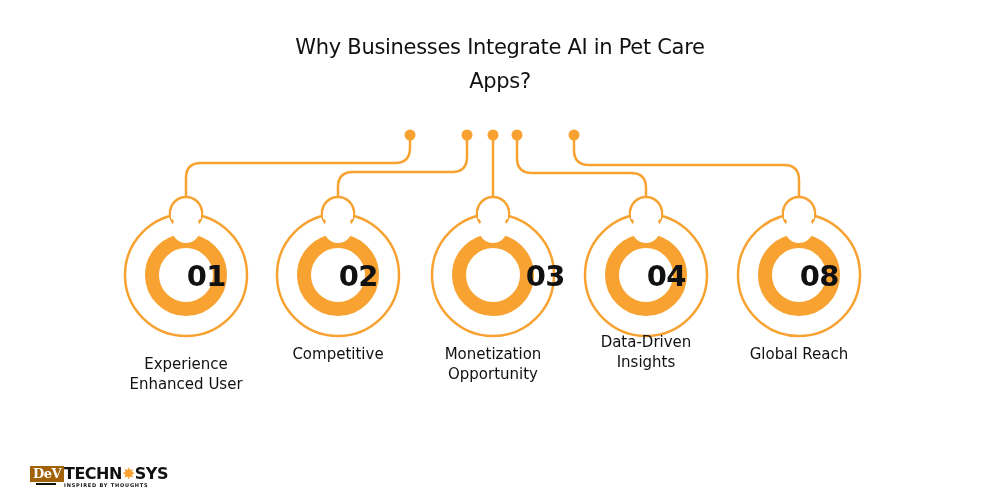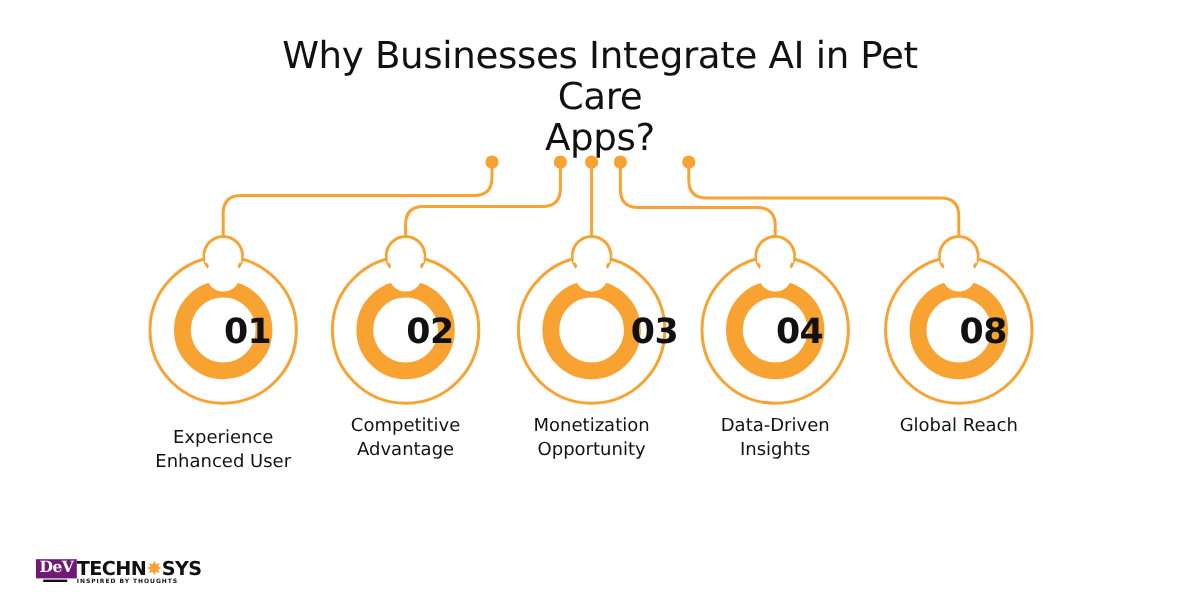--- a/index.html
+++ b/index.html
@@ -1,35 +1,35 @@
 <!DOCTYPE html>
 <html><head>
 <meta charset="utf-8">
 <style>
   html, body { margin: 0; padding: 0; background: #ffffff; }
   body { width: 1000px; height: 500px; position: relative; overflow: hidden; font-family: "DejaVu Sans", "Liberation Sans", sans-serif; }
   .title {
     position: absolute; left: 200px; top: 30px; width: 600px;
-    text-align: center; font-size: 31px; line-height: 34px; color: #111;
+    text-align: center; font-size: 21px; line-height: 34px; color: #111;
     font-weight: 400; letter-spacing: -0.3px;
   }
   svg.diagram { position: absolute; left: 0; top: 0; }
   .num {
     position: absolute; width: 80px; height: 40px; margin-left: -40px; margin-top: -20px;
     text-align: right; font-size: 29px; font-weight: 700; line-height: 40px; color: #111;
     letter-spacing: -0.5px;
   }
   .label {
     position: absolute; width: 150px; margin-left: -75px;
     text-align: center; font-size: 15px; line-height: 20px; color: #111; font-weight: 400;
   }
   .logo { position: absolute; left: 30px; top: 466px; height: 24px; width: 130px; }
   .logo-dev {
     position: absolute; left: 0; top: 0; height: 16px; padding: 0 3px;
-    background: #701a75; color: #fff; font-size: 13px; font-weight: 700; line-height: 16px;
+    background: #a16207; color: #fff; font-size: 13px; font-weight: 700; line-height: 16px;
     font-family: "DejaVu Serif", serif; letter-spacing: -0.5px;
   }
   .logo-stand { position: absolute; left: 6px; top: 17px; width: 20px; height: 2px; background: #111; }
   .logo-tech {
     position: absolute; left: 34px; top: -1px; font-size: 16px; font-weight: 700;
     color: #111; line-height: 17px; letter-spacing: -0.5px;
   }
   .logo-gear { color: #F7A231; }
   .logo-tag {
     position: absolute; left: 34px; top: 16px; font-size: 5px; font-weight: 700;
@@ -86,27 +86,26 @@
 <div class="num" style="left:493px;top:276px;padding-left:32px;">03</div>
 <div class="num" style="left:646px;top:276px;">04</div>
 <div class="num" style="left:799px;top:276px;">08</div>
 
 <div class="label" style="left:186px;top:354px;">
   <div>Experience</div>
   <div>Enhanced User</div>
 </div>
 <div class="label" style="left:338px;top:344px;">
   <div>Competitive</div>
-  <div>Advantage</div>
 </div>
 <div class="label" style="left:493px;top:344px;">
   <div>Monetization</div>
   <div>Opportunity</div>
 </div>
-<div class="label" style="left:646px;top:344px;text-align:center;">
+<div class="label" style="left:646px;top:332px;text-align:center;">
   <div>Data-Driven</div>
   <div>Insights</div>
 </div>
 <div class="label" style="left:799px;top:344px;">
   <div>Global Reach</div>
 </div>
 
 <div class="logo">
   <span class="logo-dev">DeV</span>
   <span class="logo-stand"></span>

